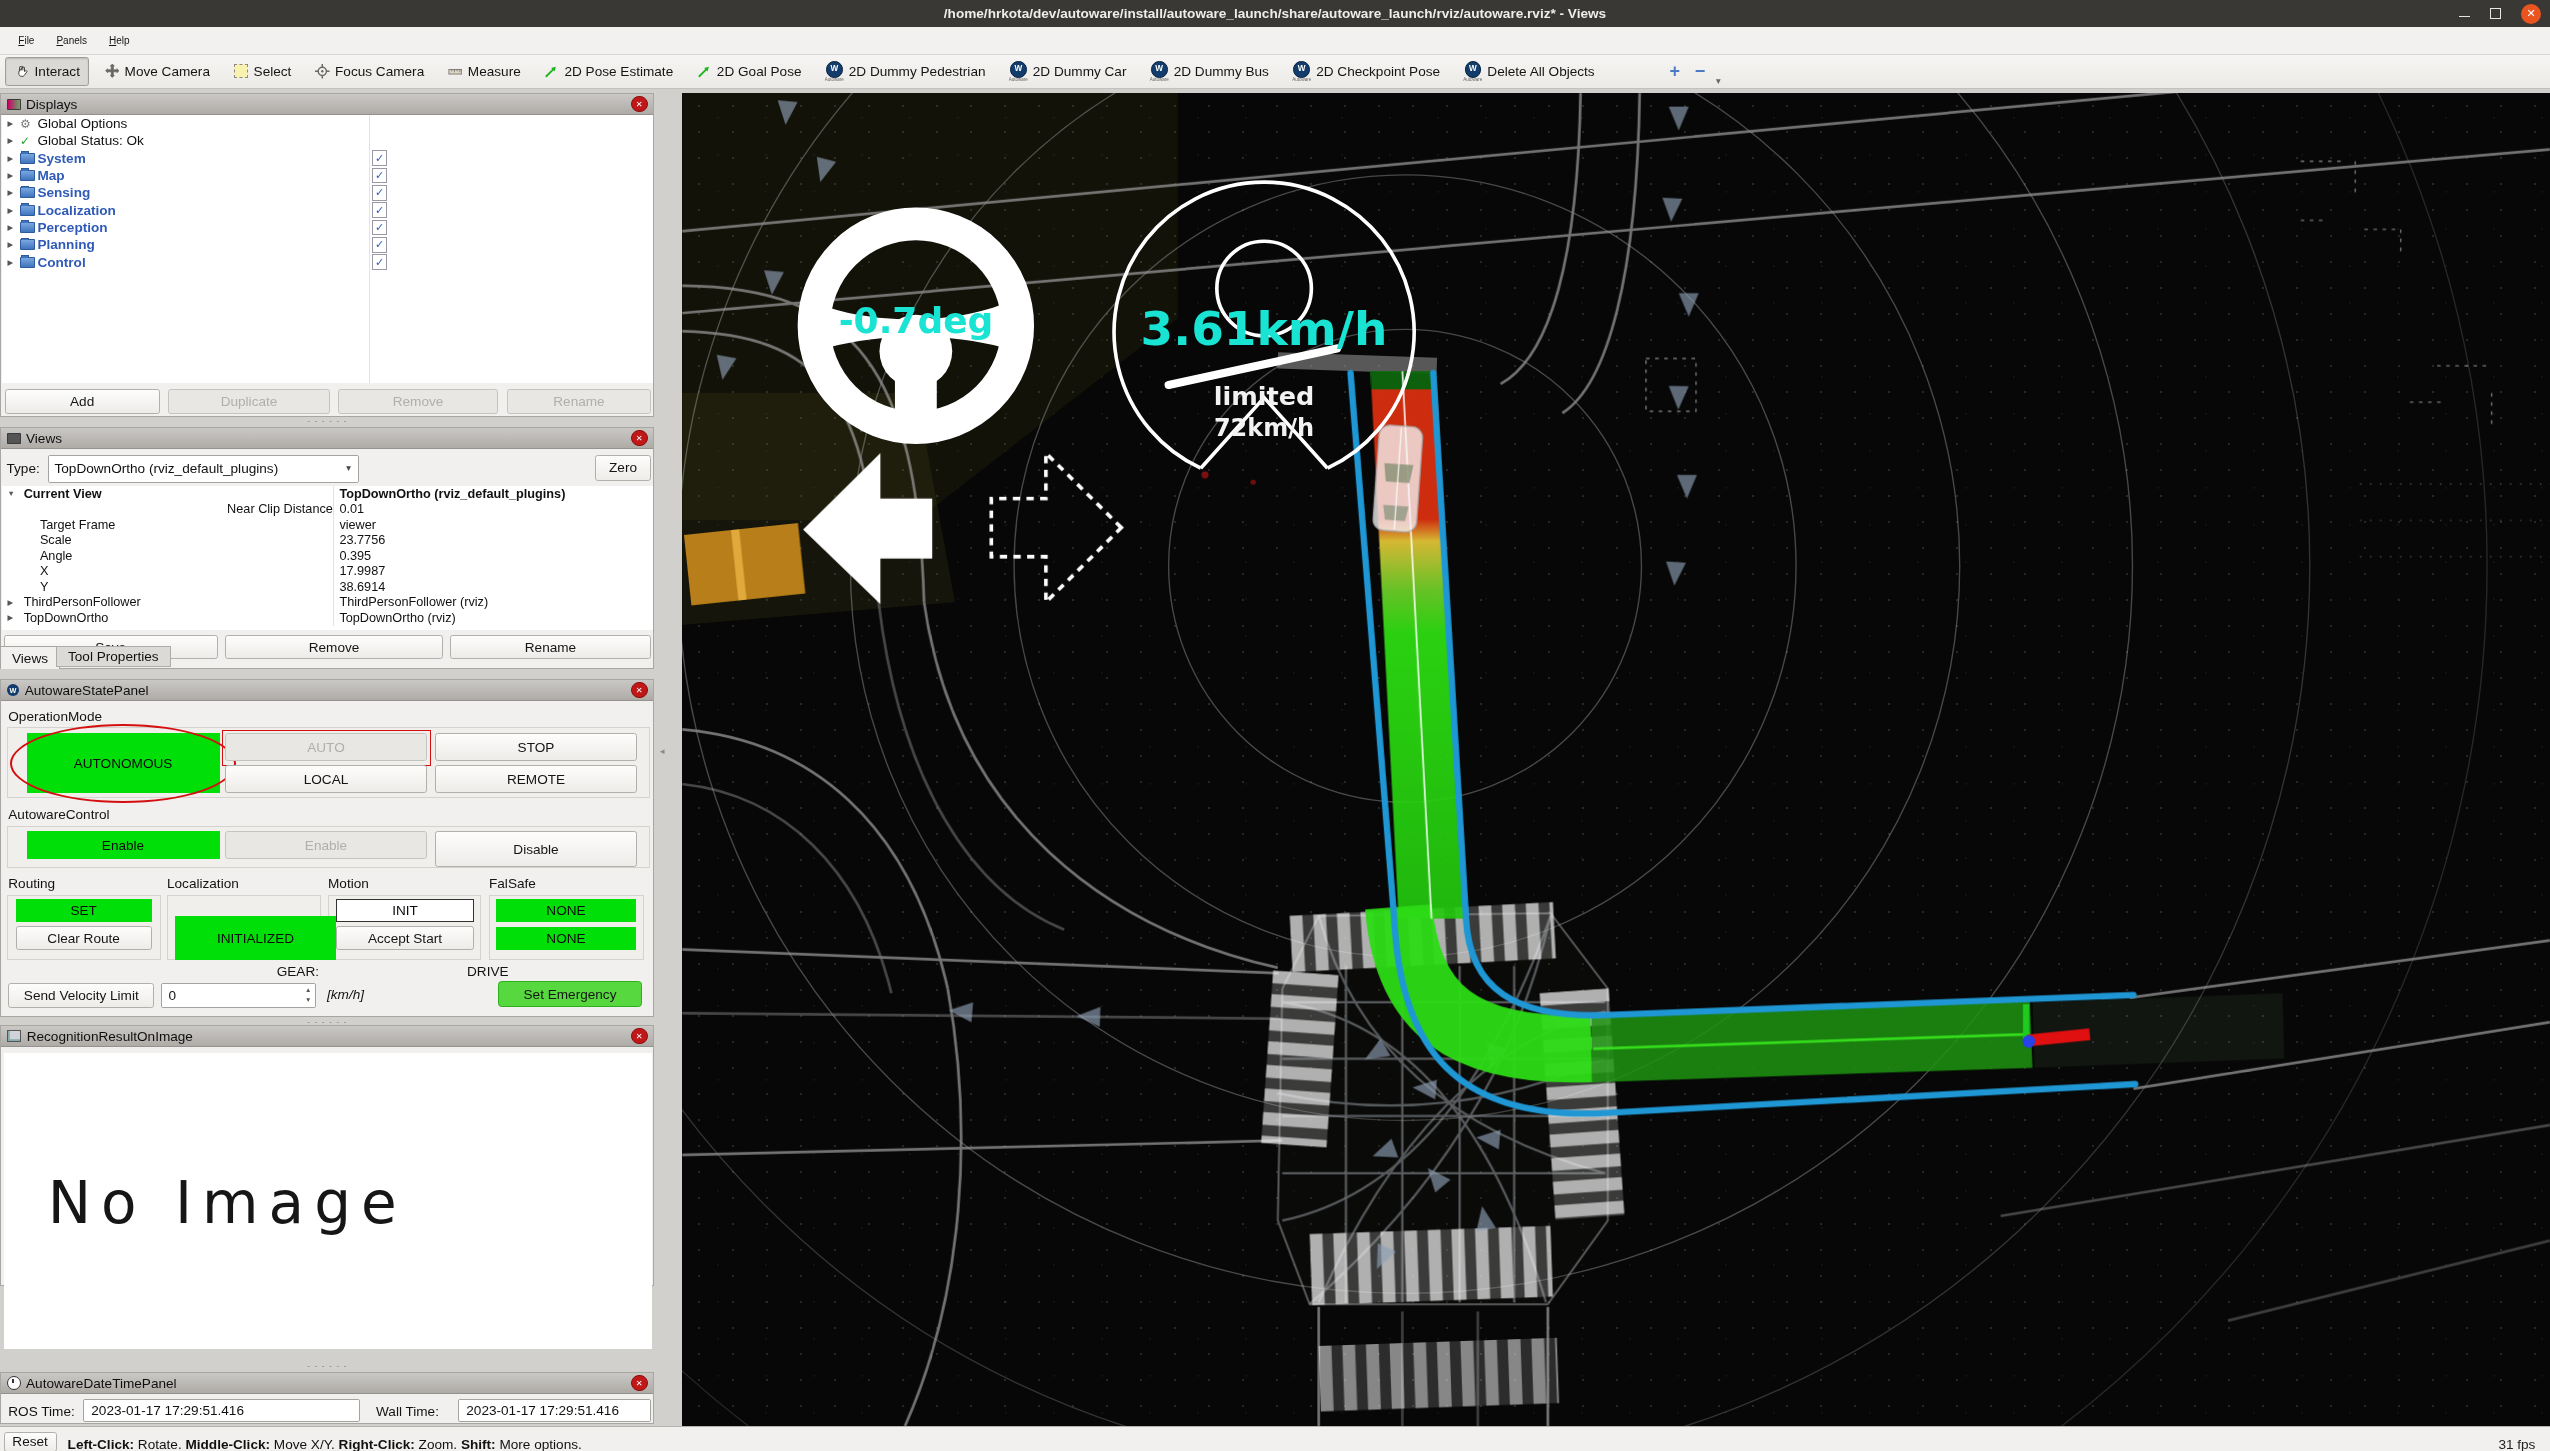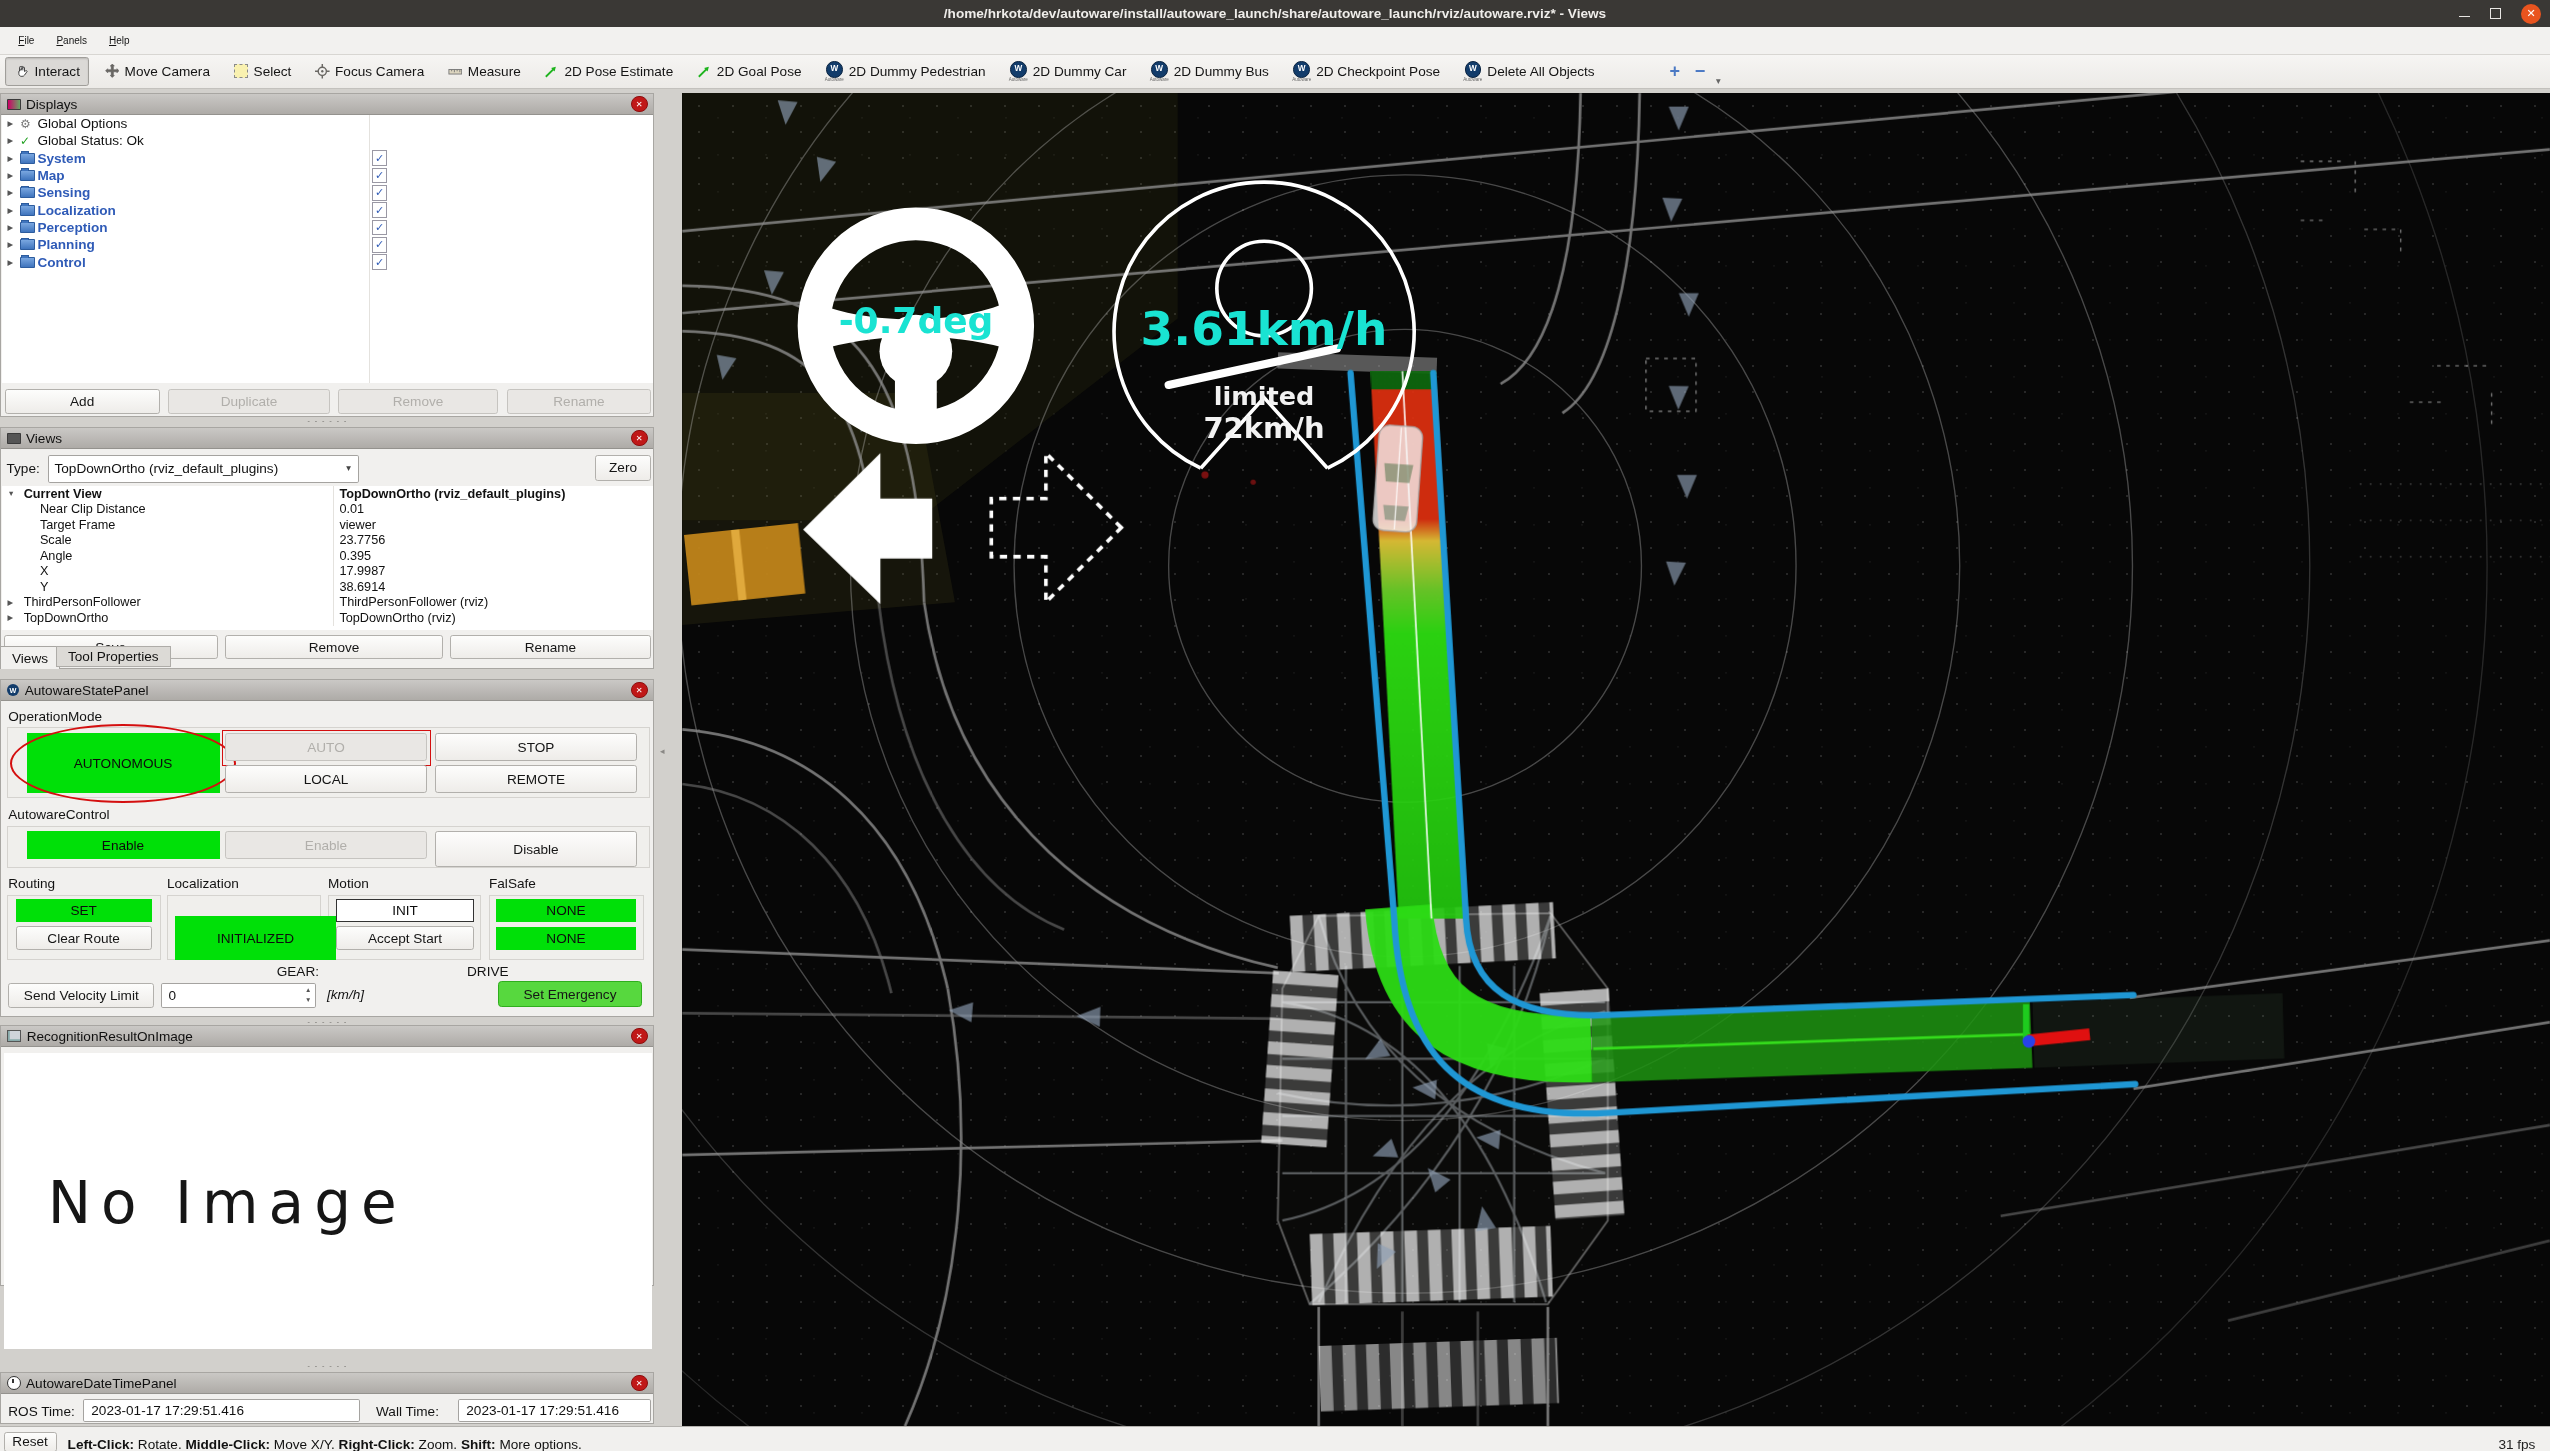--- a/index.html
+++ b/index.html
@@ -342,21 +342,21 @@
     <div class="btn" style="position:absolute;left:594px;top:27px;width:56px;height:25.5px;">Zero</div>
     <div style="position:absolute;left:0.9px;top:58px;width:651px;height:144px;background:#fff;">
       <div class="vrow" style="font-weight:bold;">
         <span class="vname">
             <span class="texp">▼</span>
             <span>Current View</span>
           </span>
         <span class="vval">TopDownOrtho (rviz_default_plugins)</span>
       </div>
       <div class="vrow">
-        <span class="vname" style="padding-left:38px;">
+        <span class="vname" style="padding-left:38px;justify-content:flex-end;">
             <span>Near Clip Distance</span>
           </span>
         <span class="vval">0.01</span>
       </div>
       <div class="vrow">
         <span class="vname" style="padding-left:38px;">
             <span>Target Frame</span>
           </span>
         <span class="vval">viewer</span>
       </div>
@@ -690,21 +690,21 @@
       <circle cx="628" cy="428" r="3" fill="#6a1010"></circle>
 
       <polygon points="133,480 218,396 218,446 275,446 275,512 218,512 218,562" fill="#fff"></polygon>
       <polygon points="483,478 400,396 400,446 340,446 340,510 400,510 400,560" fill="none" stroke="#fff" stroke-width="4" stroke-dasharray="8 7"></polygon>
     </svg>
 
     
     <div class="hud" style="left:234px;top:227px;font-size:36px;">-0.7deg</div>
     <div class="hud" style="left:582px;top:235px;font-size:47px;">3.61km/h</div>
     <div class="hud" style="left:582px;top:303px;font-size:25.5px;color:#f2f2f2;">limited</div>
-    <div class="hud" style="left:582px;top:335px;font-size:29px;color:#f2f2f2;">72km/h</div>
+    <div class="hud" style="left:582px;top:335px;font-size:24px;color:#f2f2f2;">72km/h</div>
   </div>
 
   <div id="statusbar">
     <div class="btn" id="reset-btn">Reset</div>
     <div id="hint">
       <b>Left-Click:</b><span> Rotate.  </span><b>Middle-Click:</b><span> Move X/Y.  </span><b>Right-Click:</b><span> Zoom.  </span><b>Shift:</b><span> More options.</span>
     </div>
     <span id="fps">31 fps</span>
   </div>
 

